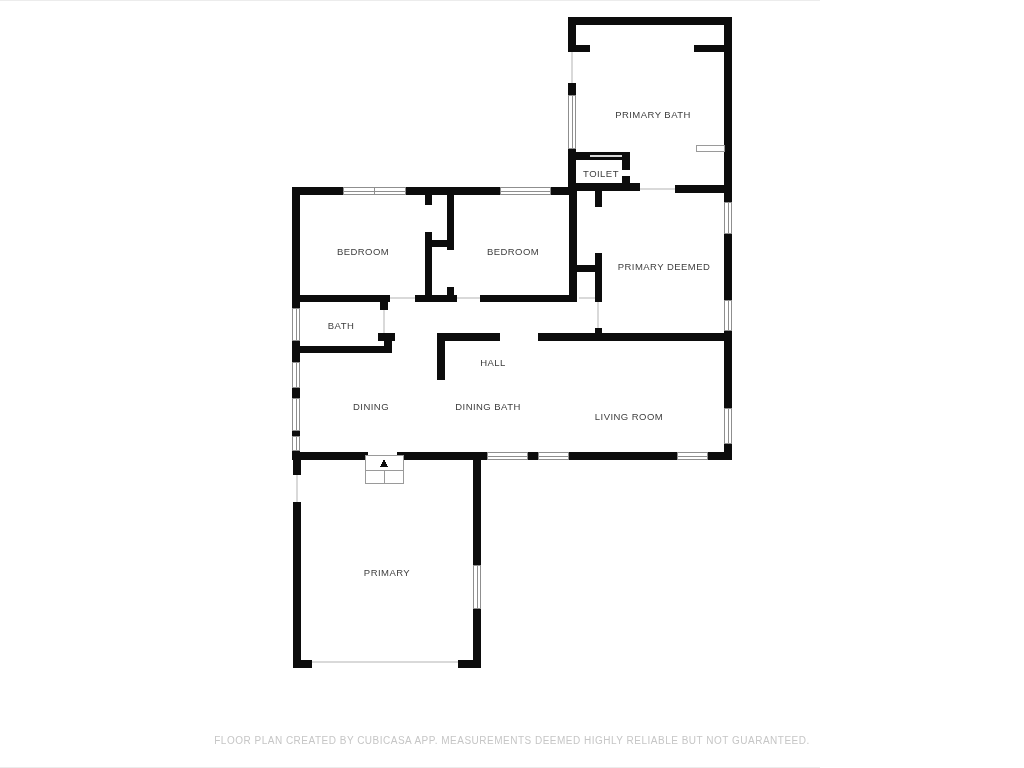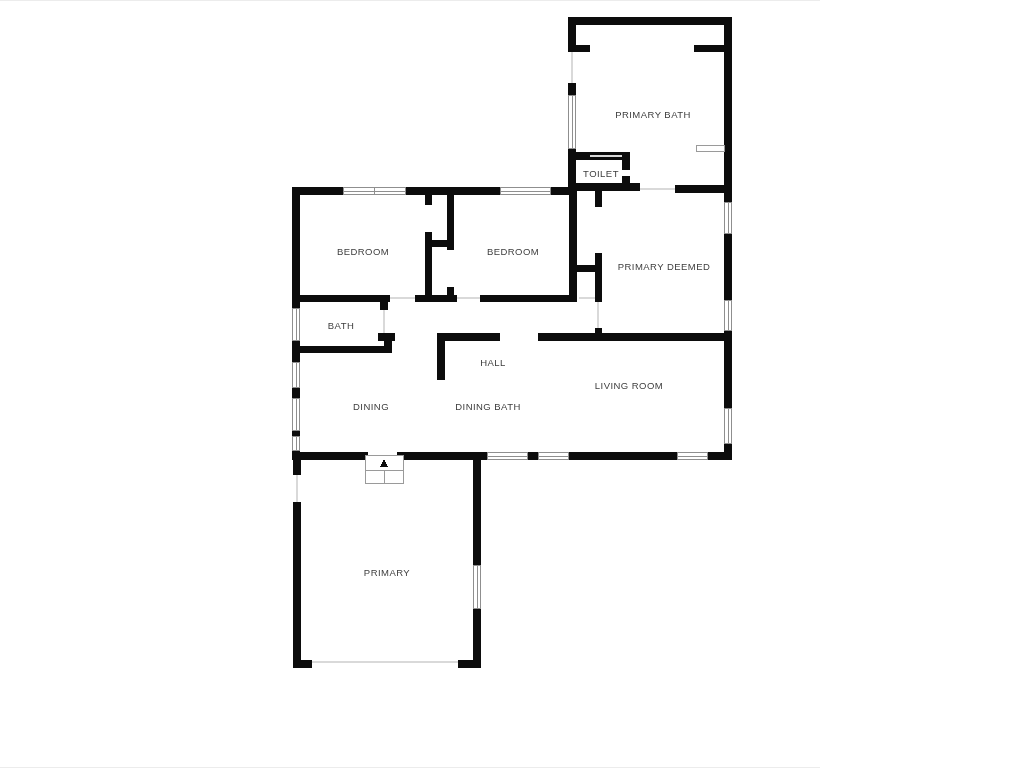--- a/index.html
+++ b/index.html
@@ -214,16 +214,17 @@
 
   <div class="lbl" style="left:653px;top:114px;">PRIMARY BATH</div>
   <div class="lbl" style="left:601px;top:173px;">TOILET</div>
   <div class="lbl" style="left:363px;top:251px;">BEDROOM</div>
   <div class="lbl" style="left:513px;top:251px;">BEDROOM</div>
   <div class="lbl" style="left:664px;top:266px;">PRIMARY DEEMED</div>
   <div class="lbl" style="left:341px;top:325px;">BATH</div>
   <div class="lbl" style="left:493px;top:318px;margin-top:44px;">HALL</div>
   <div class="lbl" style="left:371px;top:406px;">DINING</div>
   <div class="lbl" style="left:488px;top:406px;">DINING BATH</div>
-  <div class="lbl" style="left:629px;top:385px;">LIVING ROOM</div>
+  <div class="lbl" style="left:629px;top:416px;">LIVING ROOM</div>
   <div class="lbl" style="left:387px;top:572px;">PRIMARY</div>
 
+  <div class="footer">FLOOR PLAN CREATED BY CUBICASA APP. MEASUREMENTS DEEMED HIGHLY RELIABLE BUT NOT GUARANTEED.</div>
 </div>
 
 </body></html>

